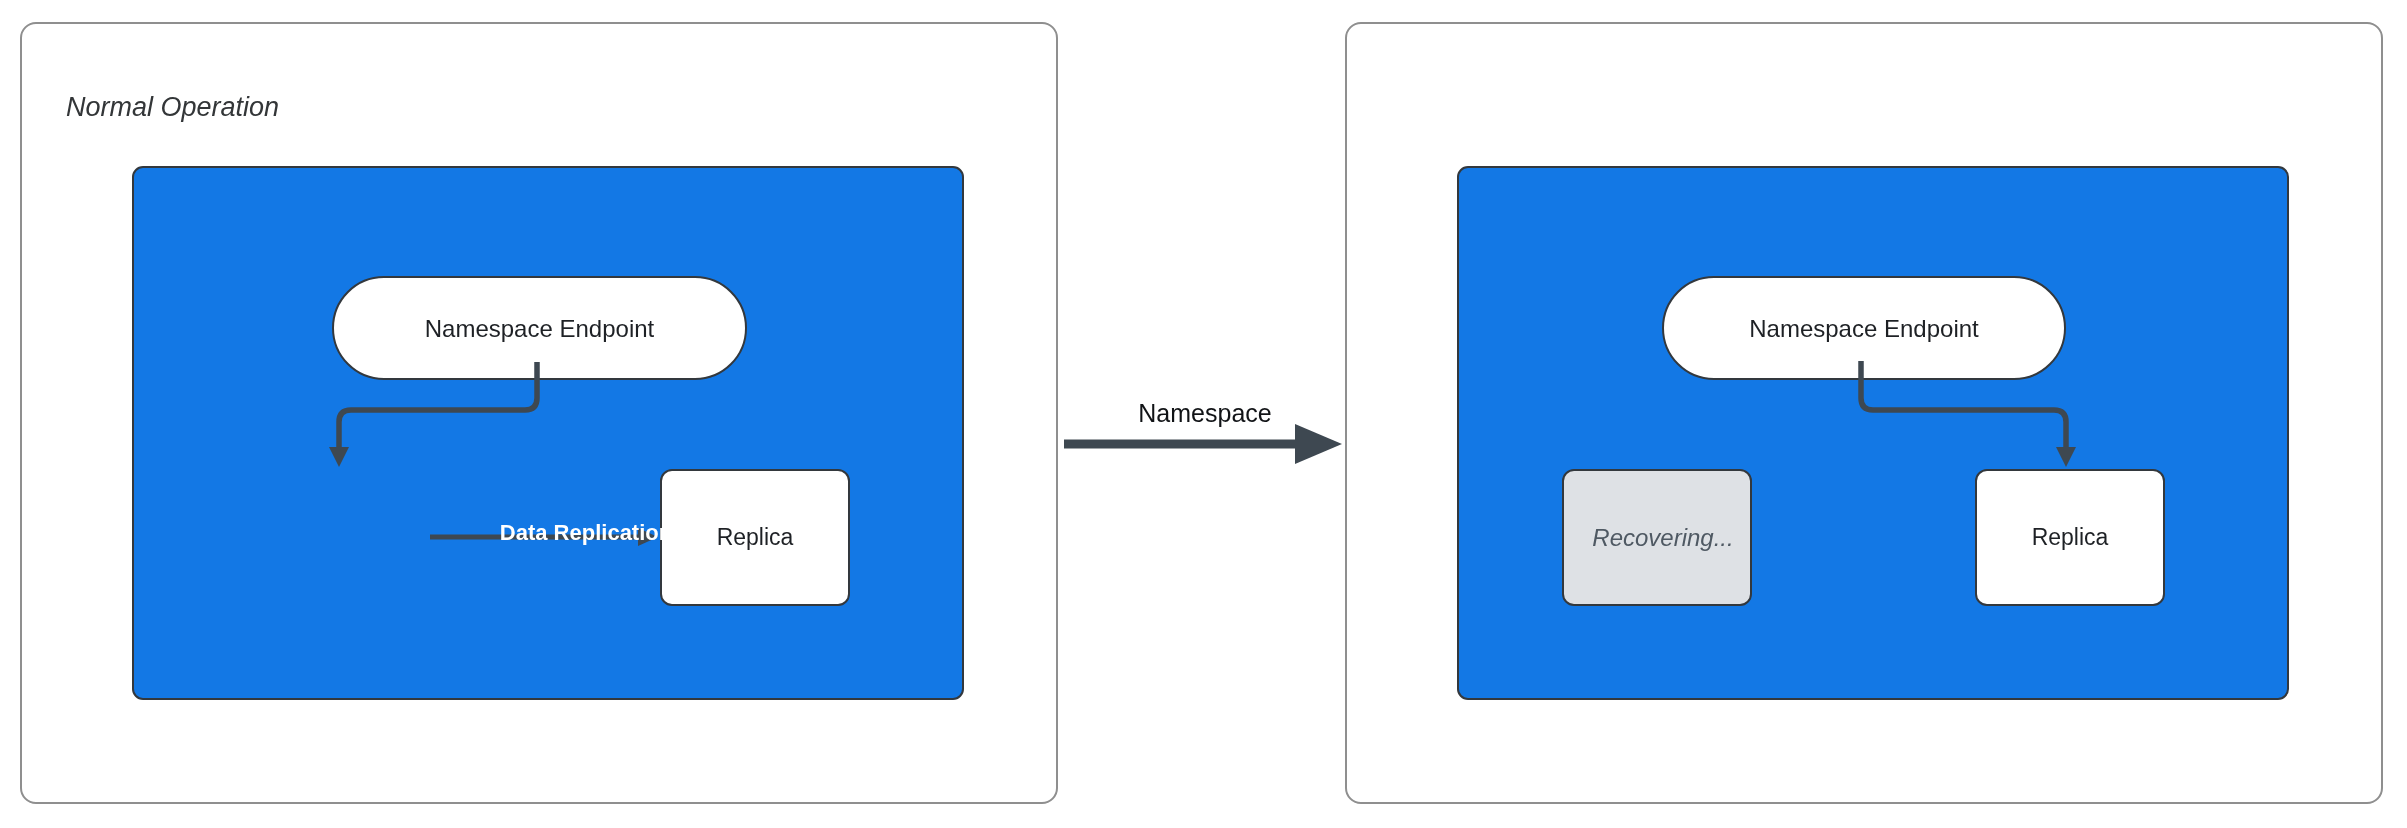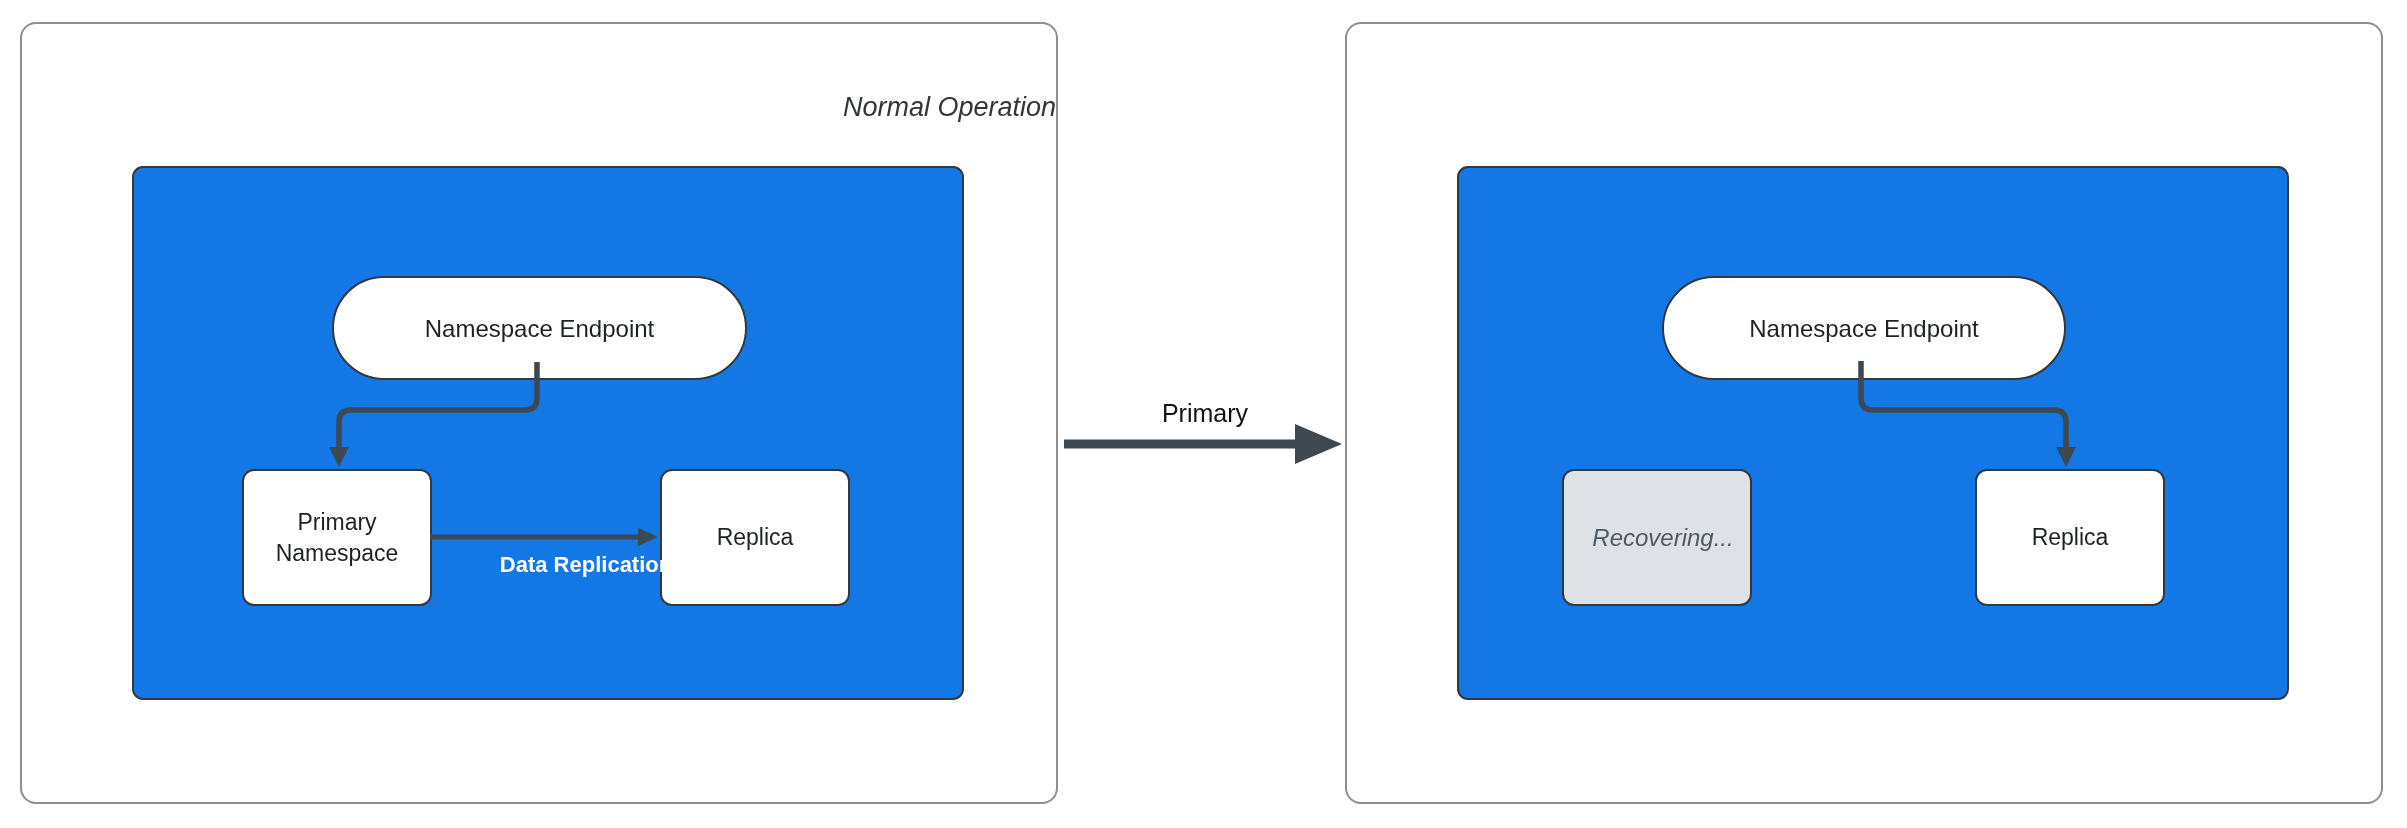--- a/index.html
+++ b/index.html
@@ -21,25 +21,26 @@
     border-radius: 16px;
     box-sizing: border-box;
   }
   #panel-left  { left: 20px; }
   #panel-right { left: 1345px; }
   .panel-title {
     position: absolute;
     top: 66px;
     left: 0;
     width: 100%;
-    text-align: right;
+    text-align: left;
     font-style: italic;
     font-size: 27px;
     line-height: 34px;
     color: #333638;
+    padding-left: 44px;
   }
   .blue-box {
     position: absolute;
     left: 110px;
     top: 142px;
     width: 832px;
     height: 534px;
     background: var(--accent-blue, #1378e5);
     border: 2px solid var(--node-border, #33383d);
     border-radius: 11px;
@@ -73,21 +74,21 @@
     height: 137px;
     border-radius: 12px;
   }
   #node-primary       { left: 220px; }
   #node-replica-left  { left: 638px; }
   #node-recovering    { left: 215px; background: var(--muted-fill, #dee1e5); color: var(--muted-text, #4f5963); font-style: italic; font-size: 24px; padding-left: 12px; }
   #node-replica-right { left: 628px; }
   .edge-label {
     position: absolute;
     left: 408px;
-    top: 528px;
+    top: 496px;
     width: 272px;
     text-align: center;
     font-size: 22px;
     font-weight: bold;
     color: #ffffff;
     z-index: 10;
     padding-left: 20px;
   }
   .failover-label {
     position: absolute;
@@ -114,43 +115,40 @@
 <body>
 
 <div class="canvas">
 
   <section class="panel" id="panel-left">
     <div class="panel-title">Normal Operation</div>
     <div class="blue-box"></div>
     <div class="node pill" id="pill-left">
       <span>Namespace Endpoint</span>
     </div>
-    <div class="node rect" id="node-primary">
-      <span>Primary Namespace</span>
-    </div>
     <div class="node rect" id="node-replica-left">
       <span>Replica</span>
     </div>
     <div class="edge-label">Data Replication</div>
   </section>
 
   <section class="panel" id="panel-right">
     <div class="blue-box"></div>
     <div class="node pill" id="pill-right">
       <span>Namespace Endpoint</span>
     </div>
     <div class="node rect" id="node-recovering">
       <span>Recovering...</span>
     </div>
     <div class="node rect" id="node-replica-right">
       <span>Replica</span>
     </div>
   </section>
 
-  <div class="failover-label">Primary</div>
+  <div class="failover-label">Namespace</div>
 
   <svg class="connectors" viewBox="0 0 2407 828">
 
     <path class="wire" stroke-width="5.5" d="M537 362 V398 Q537 410 525 410 H351 Q339 410 339 422 V449"></path>
     <polygon class="head" points="329,447 349,447 339,467"></polygon>
 
     <path class="wire" stroke-width="5" d="M430 537 H640"></path>
     <polygon class="head" points="638,528 638,546 658,537"></polygon>
 
     <path class="wire" stroke-width="9" d="M1064 444 H1299"></path>

